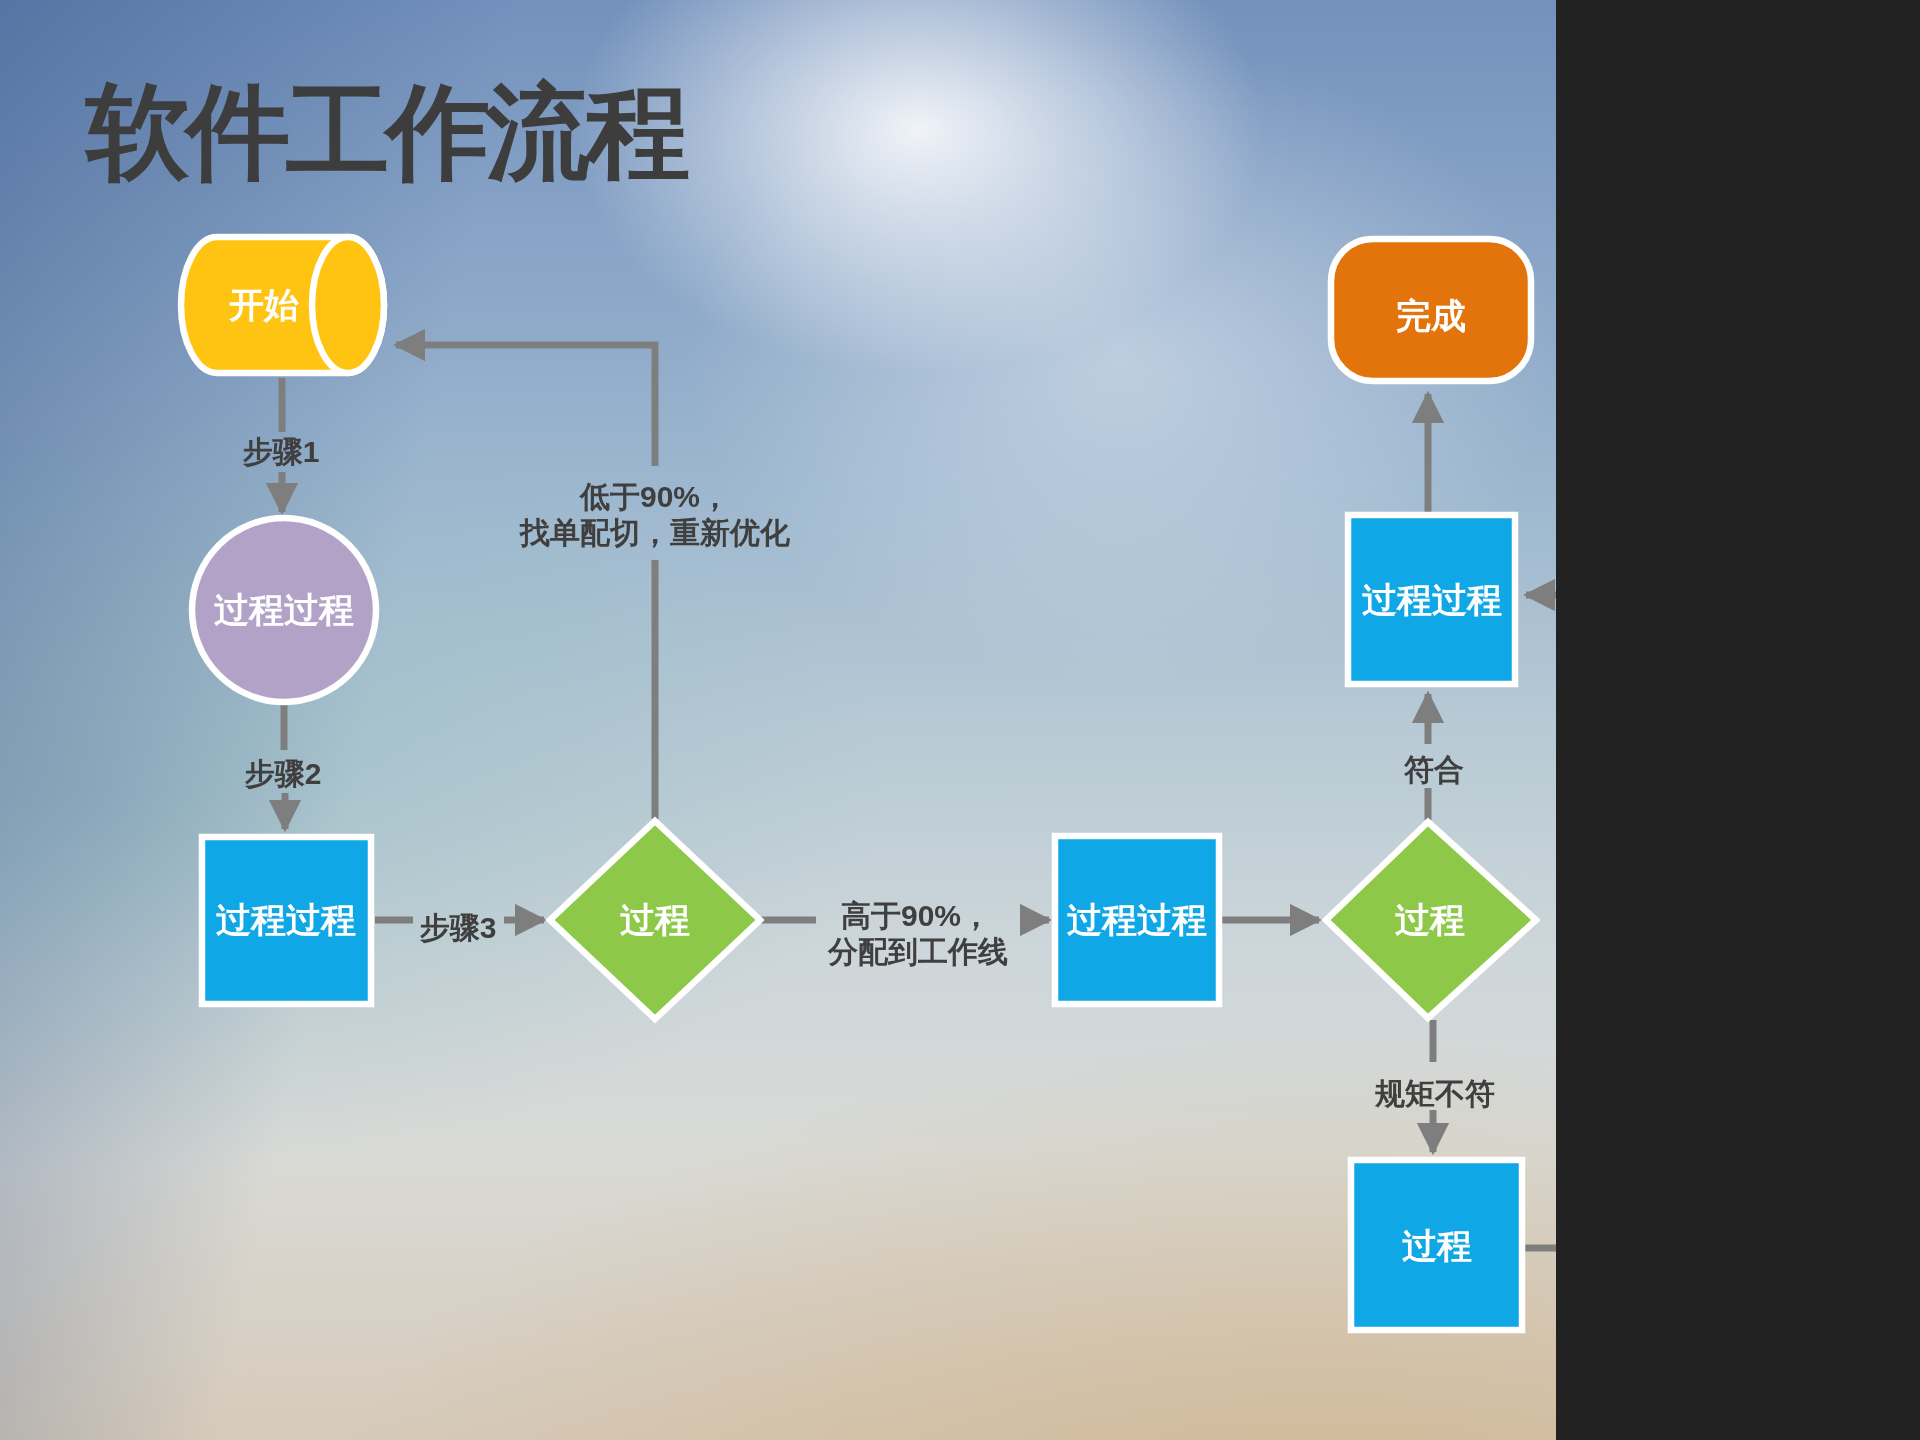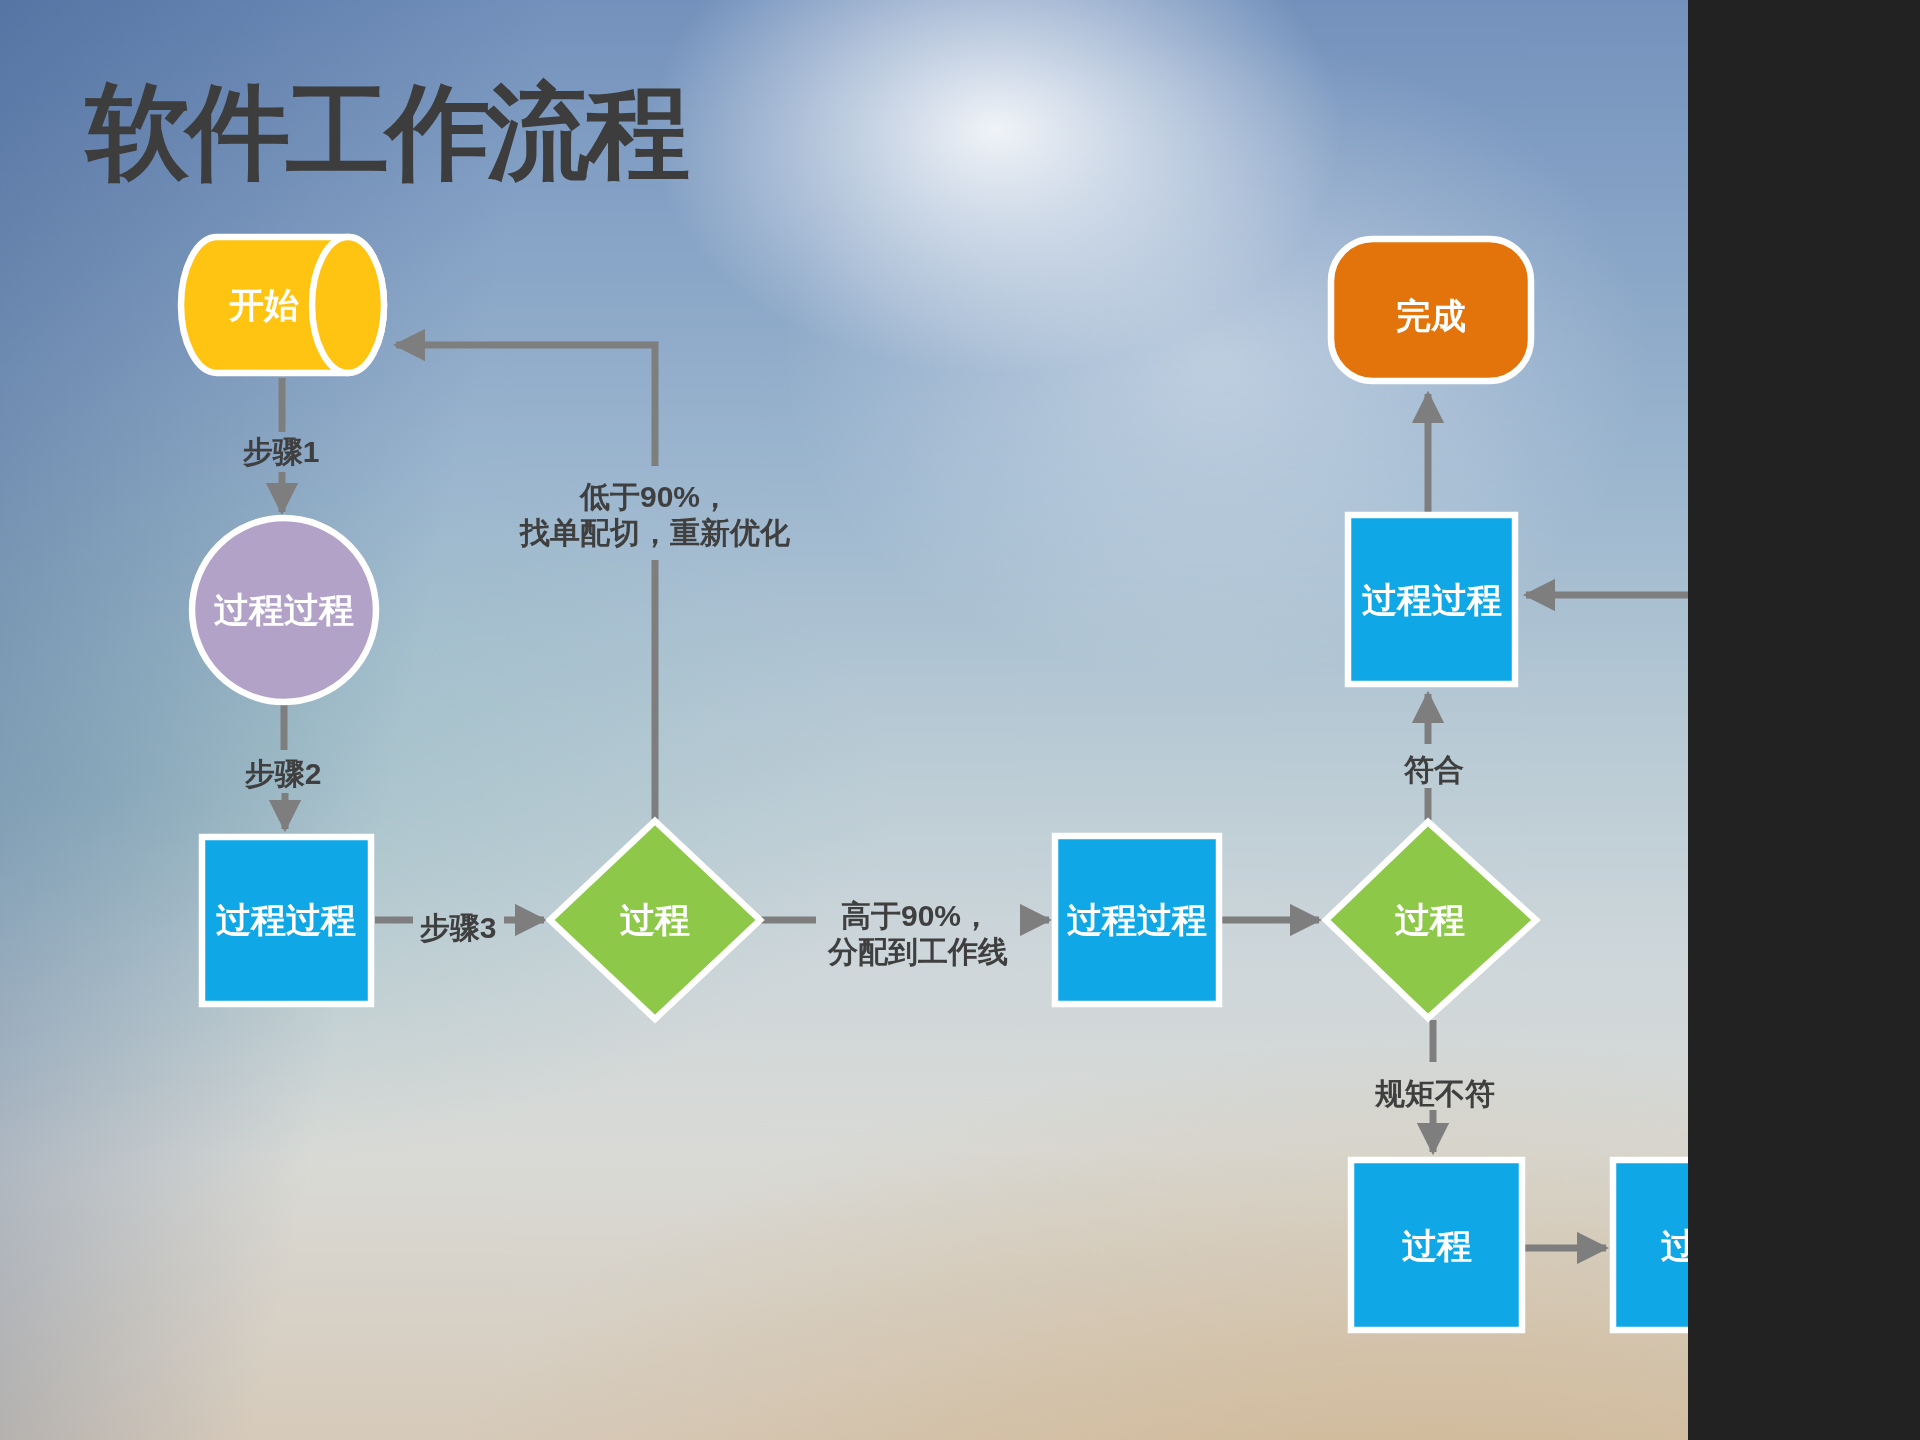--- a/index.html
+++ b/index.html
@@ -1,18 +1,18 @@
 <!DOCTYPE html>
 <html><head>
 <meta charset="utf-8">
 <style>
   html,body{margin:0;padding:0;background:#222;}
   .slide{
     position:relative;
-    width:1688px;height:1440px;
+    width:1556px;height:1440px;
     overflow:hidden;
     font-family:"Liberation Sans","DejaVu Sans",sans-serif;
     background:
       radial-gradient(ellipse 480px 340px at 59% 9%,  rgba(255,255,255,0.88), rgba(255,255,255,0) 72%),
       radial-gradient(ellipse 620px 460px at 72% 25%, rgba(255,255,255,0.40), rgba(255,255,255,0) 70%),
       linear-gradient(102deg, rgba(50,82,134,0.45) 0%, rgba(50,82,134,0) 28%),
       radial-gradient(ellipse 1100px 540px at 6% 55%, rgba(128,176,185,0.45), rgba(128,176,185,0) 72%),
       radial-gradient(ellipse 1400px 720px at 85% 108%, rgba(203,168,118,0.55), rgba(203,168,118,0) 72%),
       linear-gradient(180deg,#7391bc 0%,#87a3c6 16%,#9db7cf 34%,#b6c9d4 50%,#cdd6da 66%,#d9dad6 80%,#d6caba 100%);
   }

